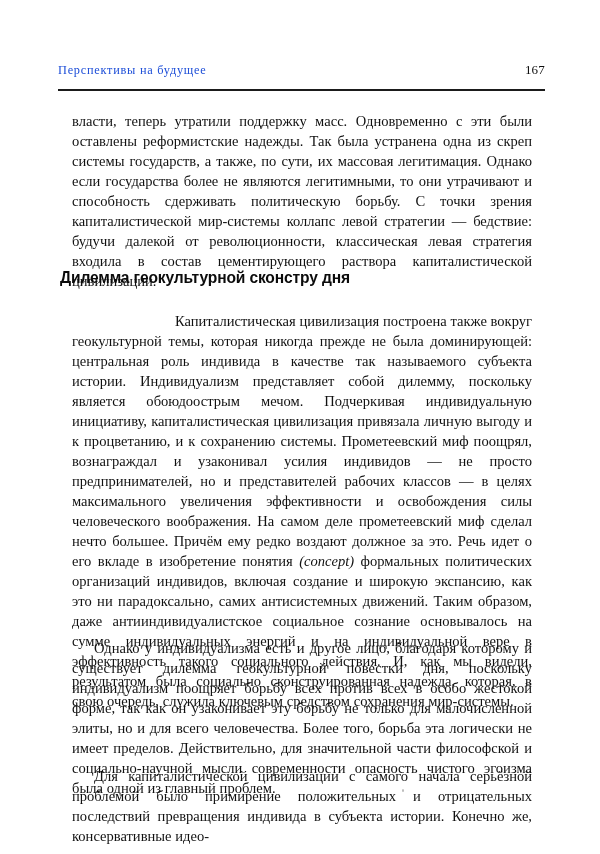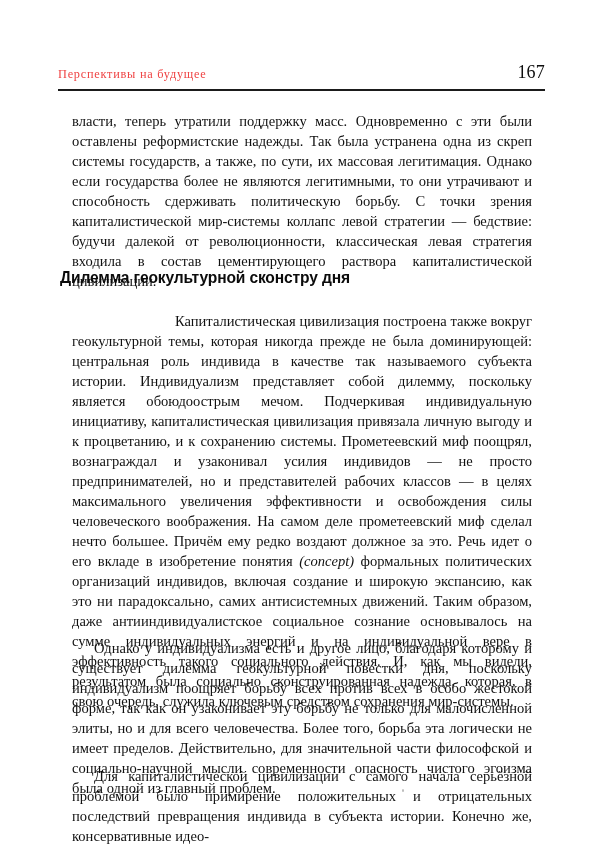--- a/index.html
+++ b/index.html
@@ -33,26 +33,26 @@
     width: 487px;
     height: 24px;
     display: flex;
     align-items: baseline;
     justify-content: space-between;
   }
   .running-head-title {
     font-family: "Liberation Serif", "DejaVu Serif", serif;
     font-size: 12.3px;
     letter-spacing: 0.75px;
-    color: #ef4444;
+    color: #1d4ed8;
     white-space: nowrap;
   }
   .running-head-folio {
     font-family: "Liberation Serif", "DejaVu Serif", serif;
-    font-size: 18px;
+    font-size: 13px;
     letter-spacing: 0.2px;
     color: #0d0d0d;
   }
   .head-rule {
     position: absolute;
     left: 58px;
     top: 89px;
     width: 487px;
     height: 2px;
     background: #1b1b1b;

